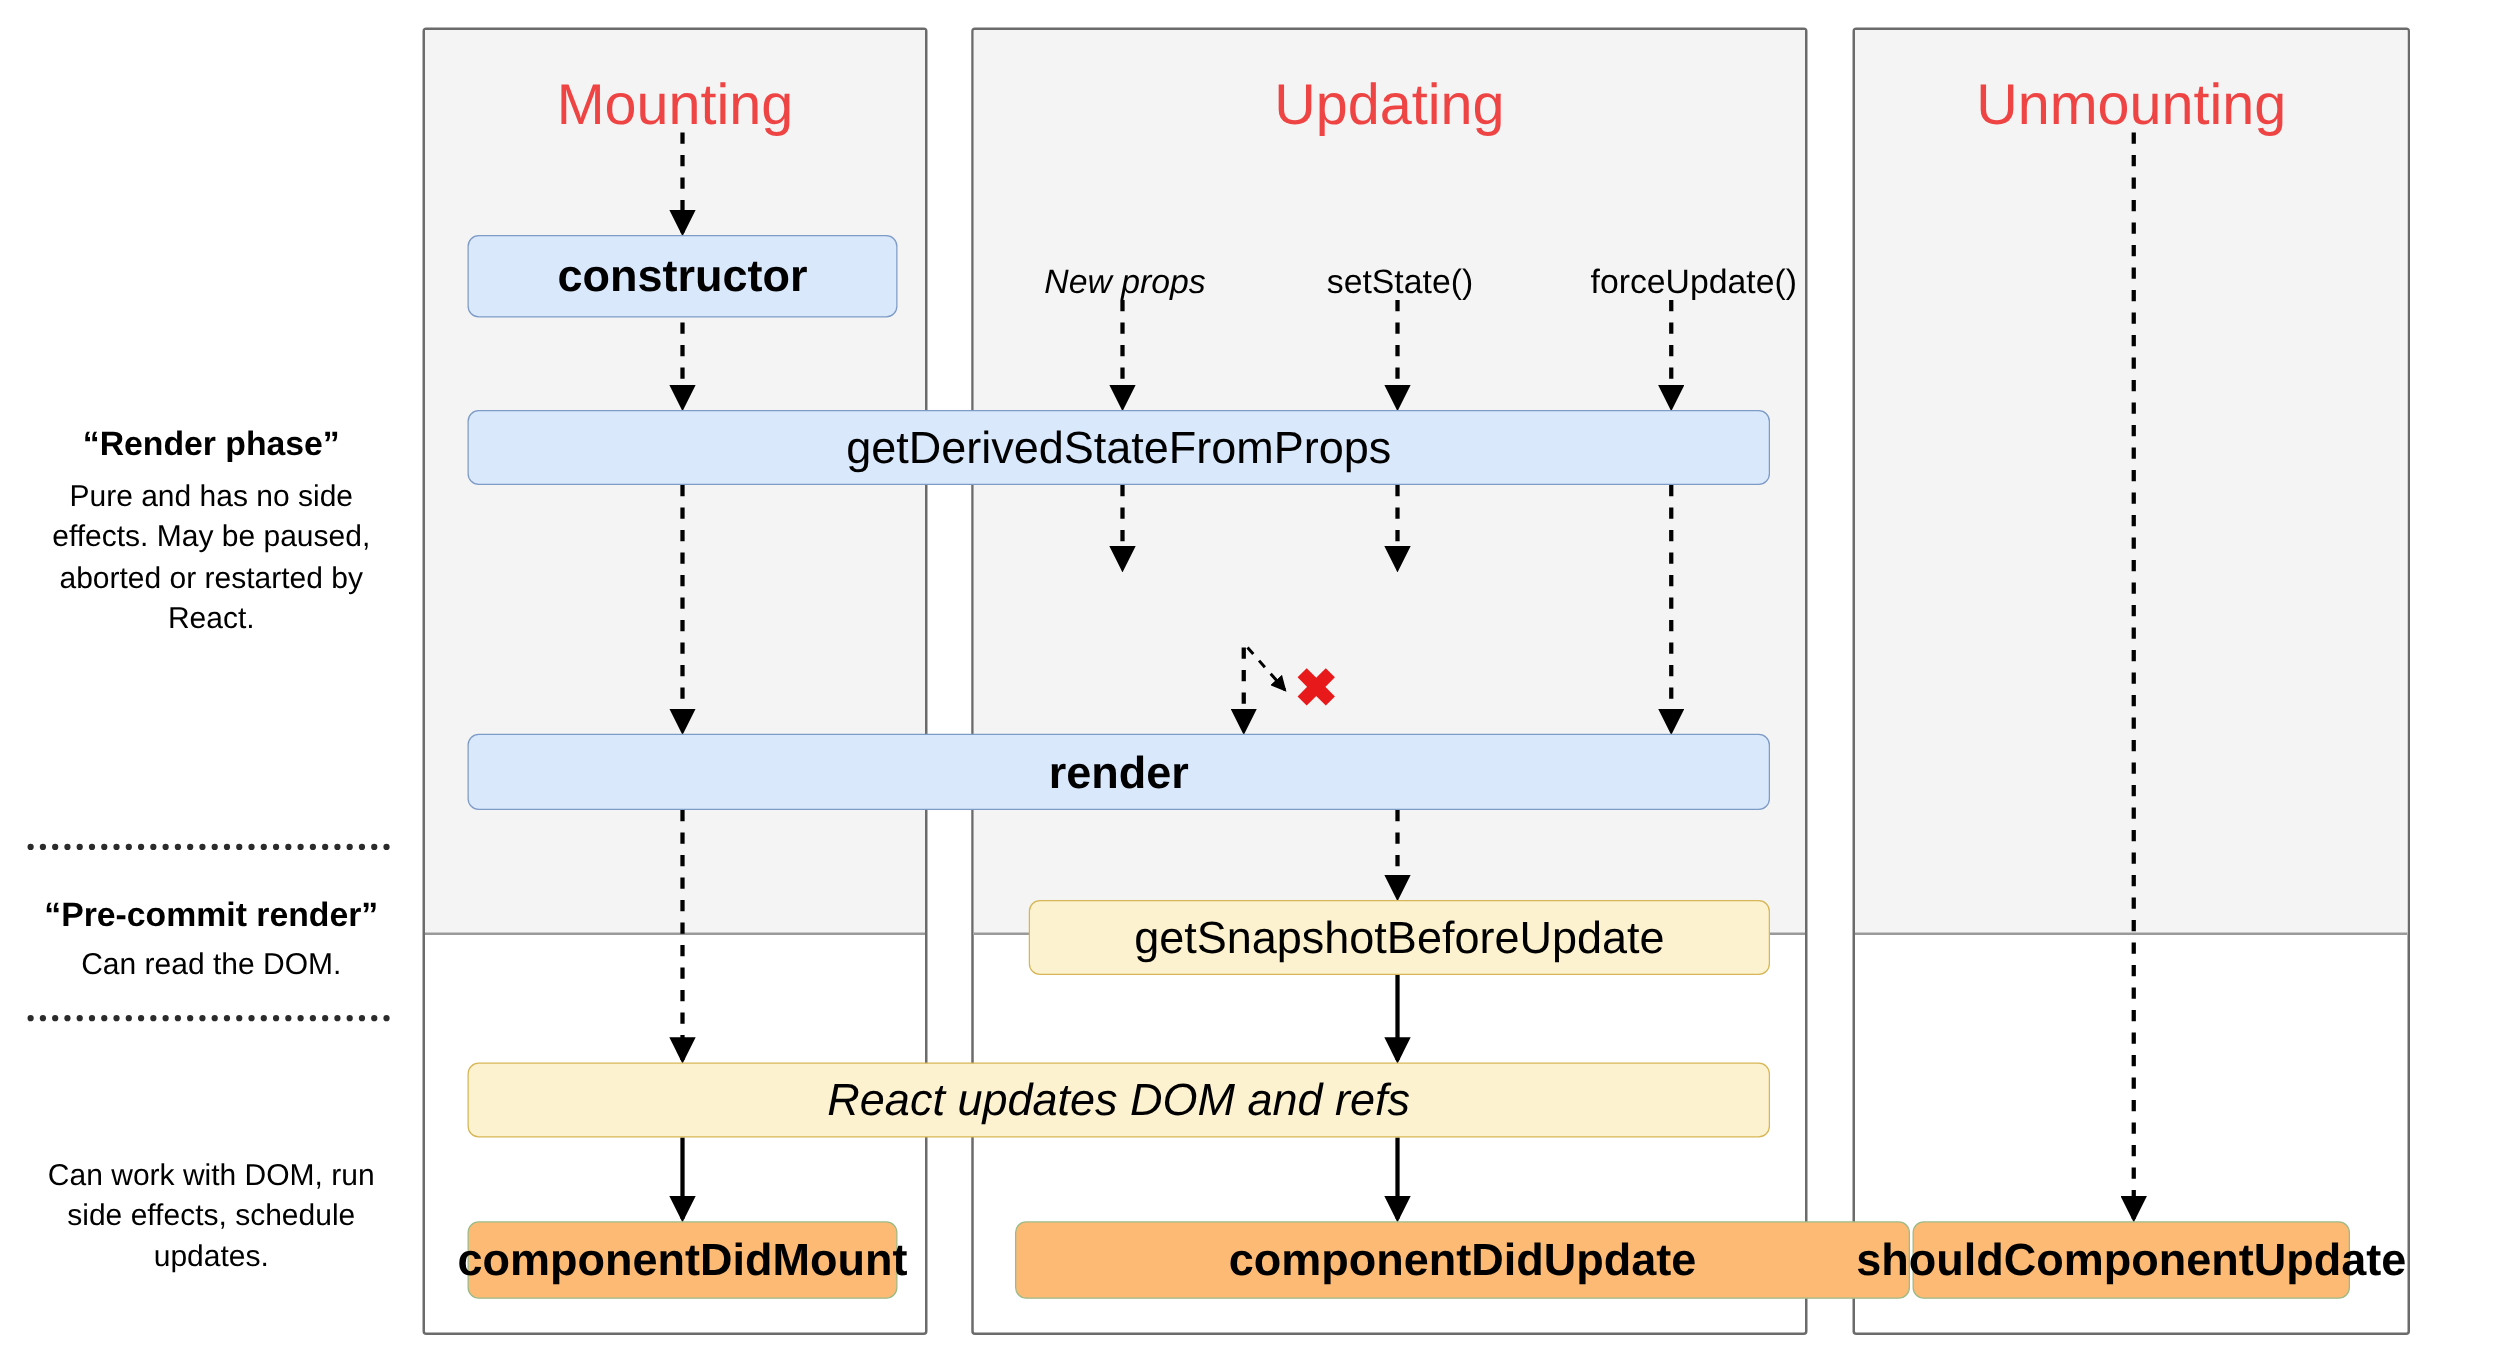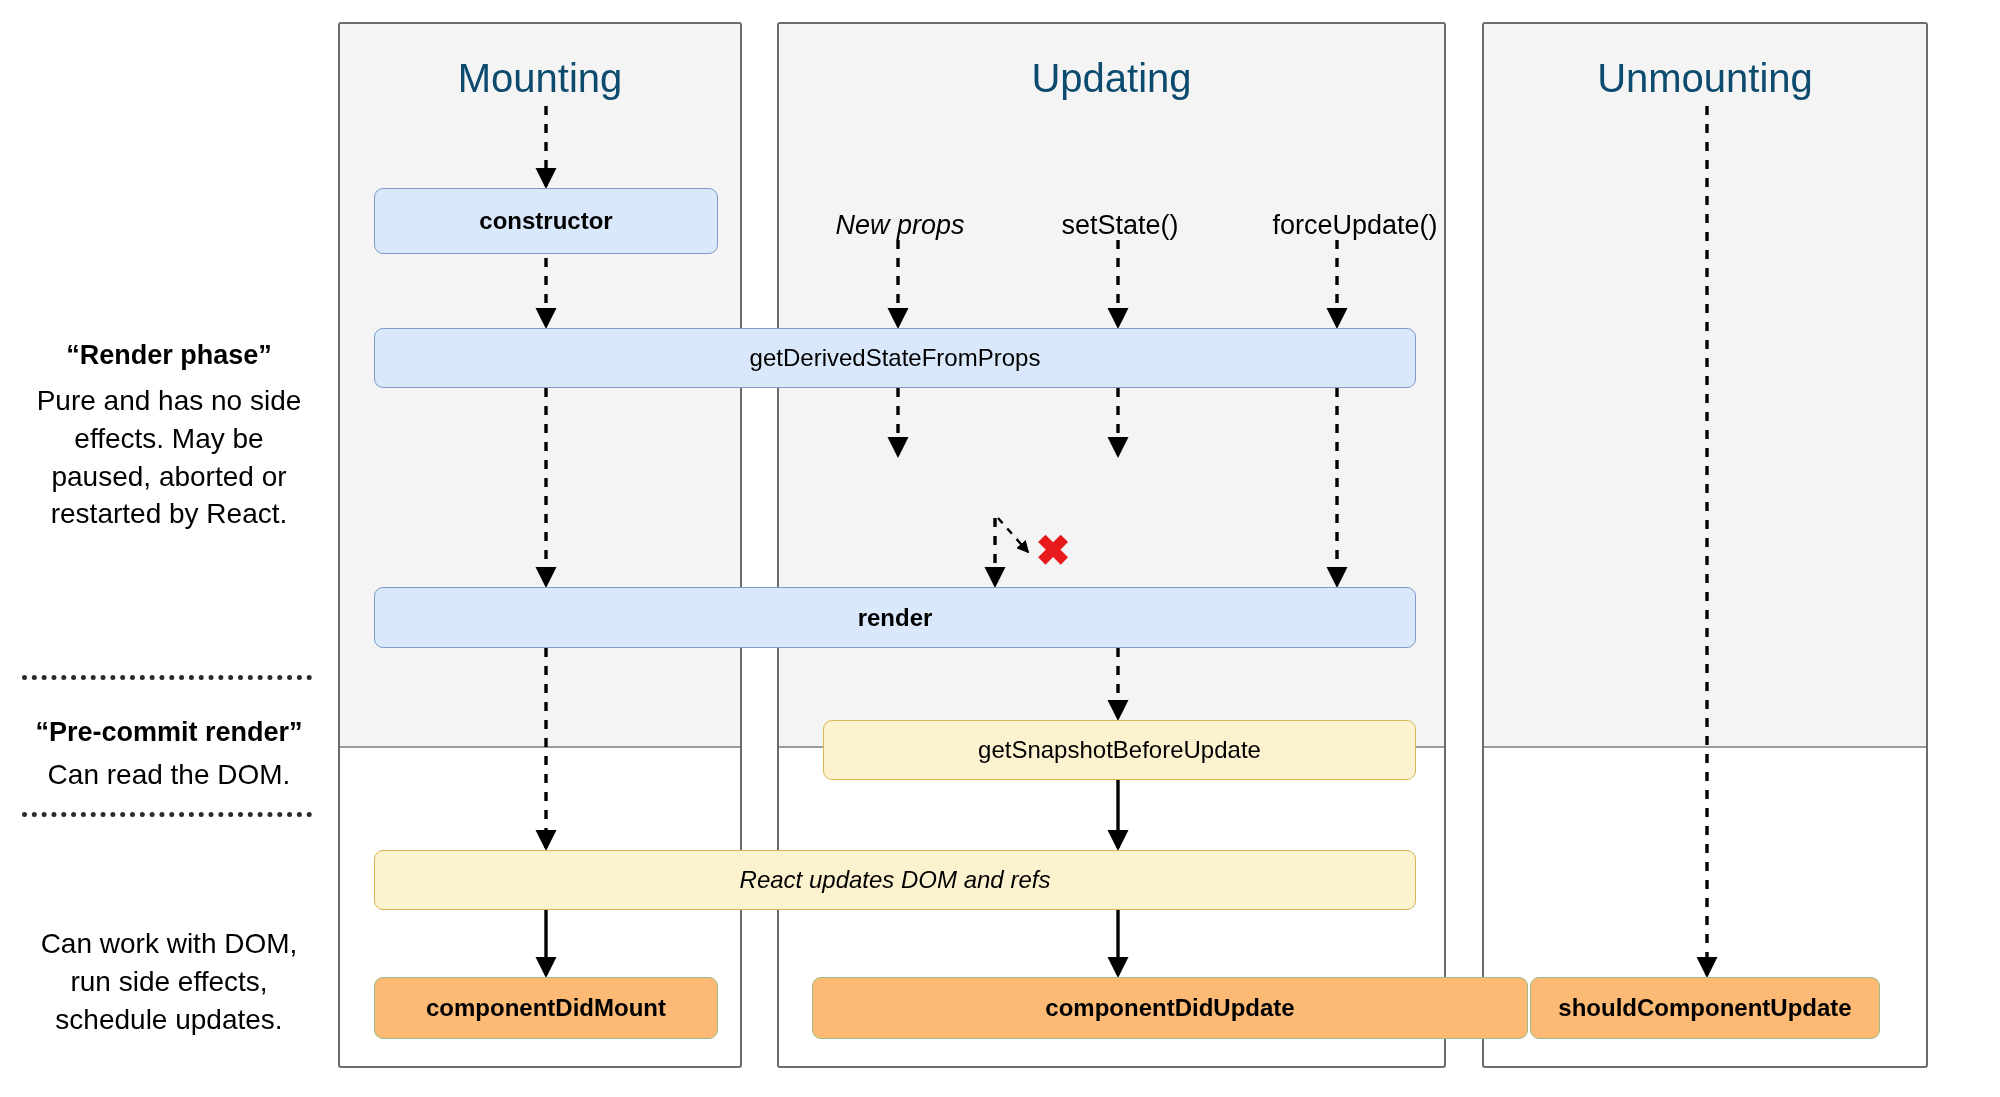--- a/index.html
+++ b/index.html
@@ -27,35 +27,35 @@
   .column {
     border: 2px solid #6b6b6b;
     background: #ffffff;
     border-radius: 3px;
   }
   .column-render-bg {
     background: #f4f4f4;
     border-bottom: 2px solid #9a9a9a;
   }
   .column-title {
-    font-size: 40px;
-    color: #0c4a6e;
+    font-size: 46px;
+    color: #ef4444;
     text-align: center;
     letter-spacing: 0px;
     white-space: nowrap;
   }
 
   
   .lbox {
     border-radius: 9px;
     display: flex;
     align-items: center;
     justify-content: center;
     text-align: center;
-    font-size: 24px;
+    font-size: 36px;
     line-height: 1.15;
     white-space: nowrap;
   }
   .lbox.blue {
     background: #dae8fc;
     border: 1.5px solid #7d9bc6;
   }
   .lbox.yellow {
     background: #fdf2cf;
     border: 1.5px solid #d6b656;
@@ -76,21 +76,21 @@
   .trigger-label.italic { font-style: italic; }
 
   
   .legend-title {
     font-size: 27px;
     font-weight: bold;
     text-align: center;
     white-space: nowrap;
   }
   .legend-body {
-    font-size: 28px;
+    font-size: 24px;
     text-align: center;
     line-height: 1.35;
   }
   .legend-rule {
     border-top: 5px dotted #2b2b2b;
     height: 0;
   }
 
   svg.overlay {
     position: absolute;

